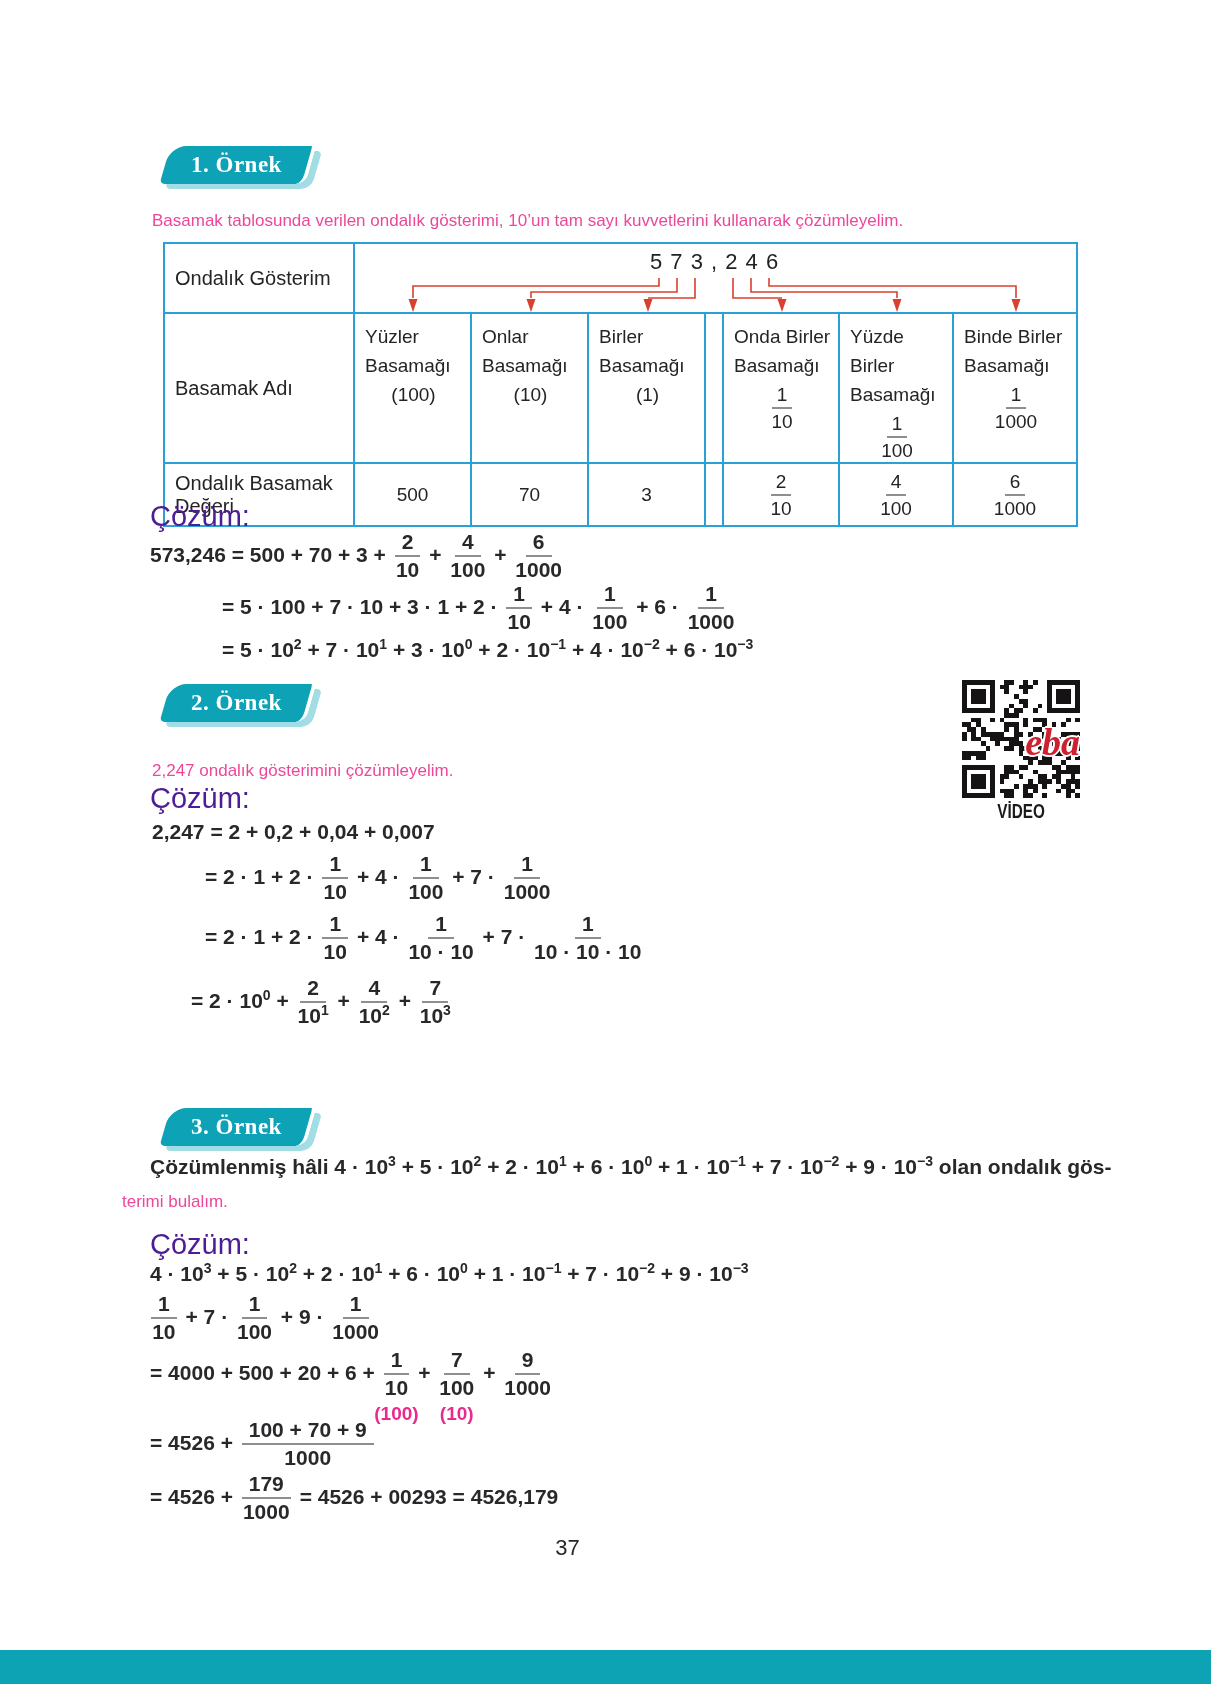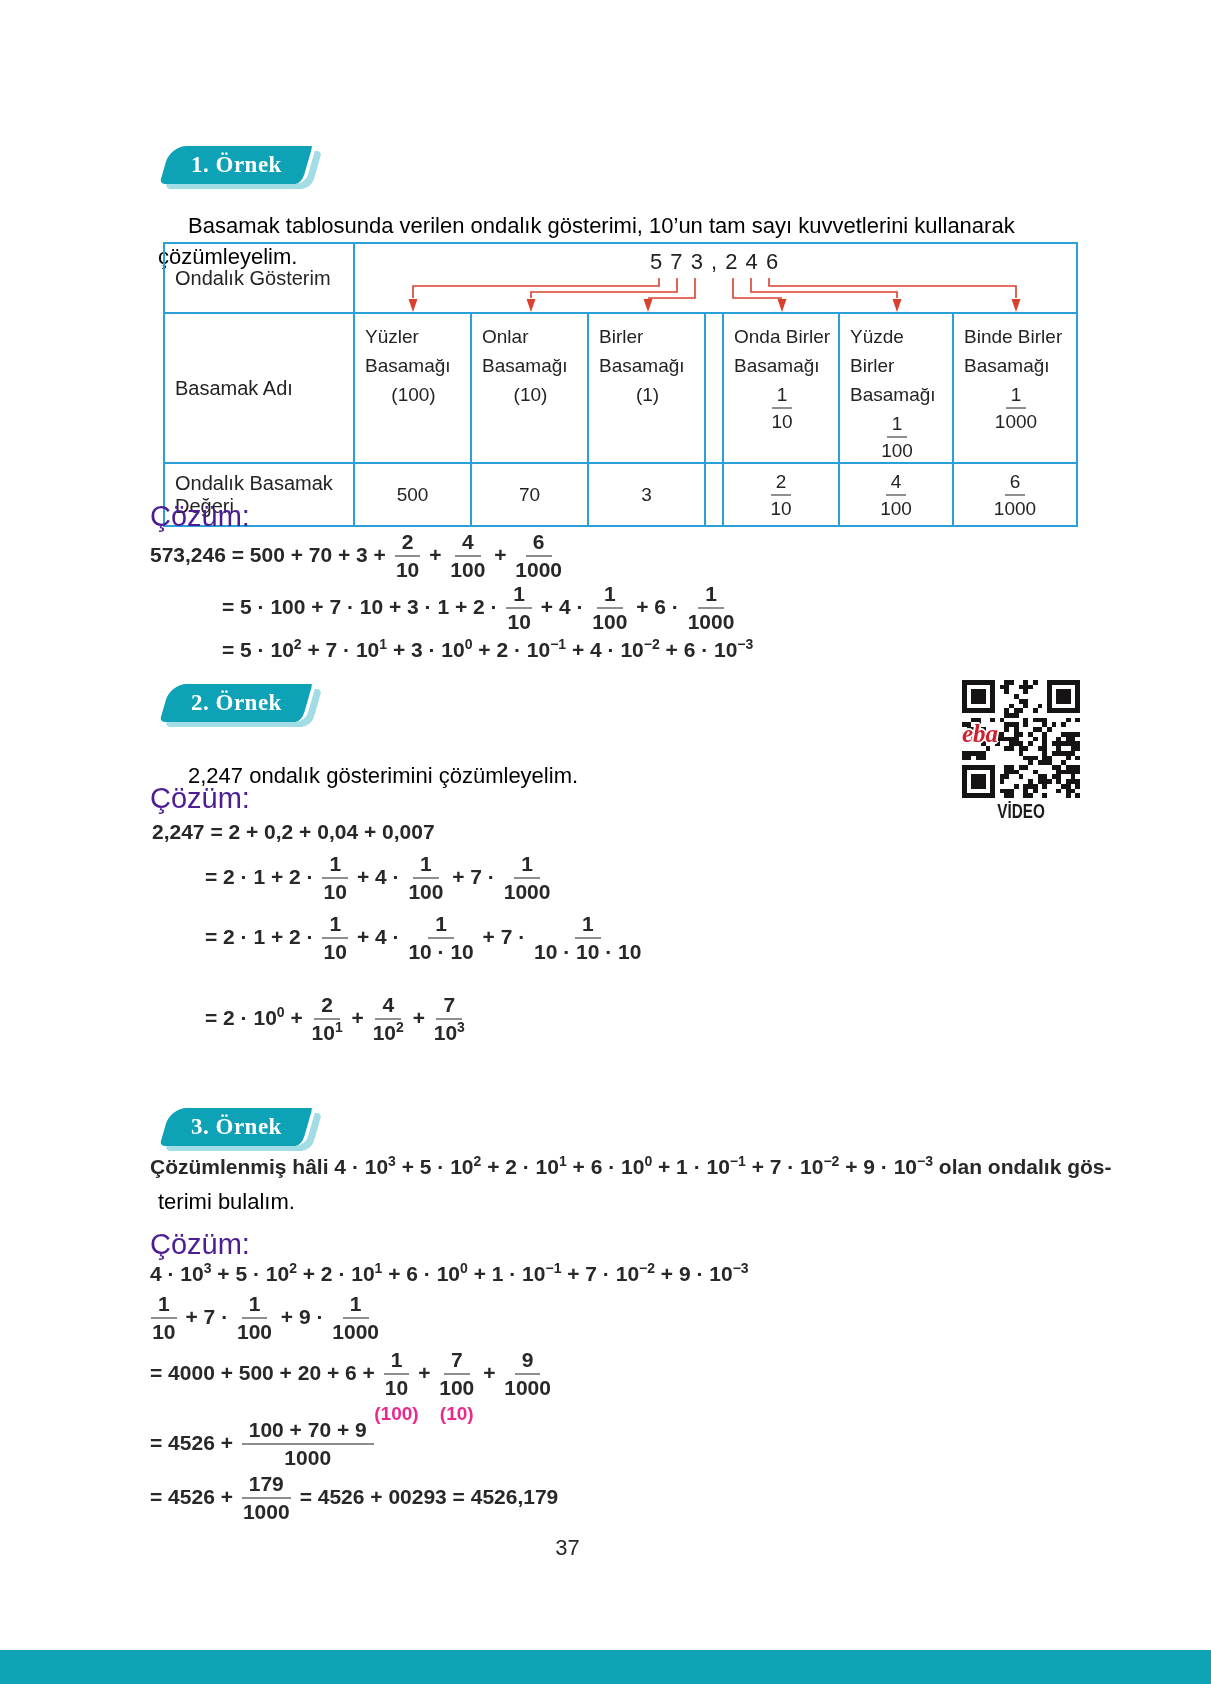--- a/index.html
+++ b/index.html
@@ -7,21 +7,21 @@
         font-family:"Liberation Sans",sans-serif;color:#29262a;}
 
   
   .badge{position:absolute;width:142px;height:38px;background:#0da2b6;
          transform:skewX(-16deg);border-radius:16px 5px 10px 5px;
          border-right:4px solid #fff;box-shadow:7px 5px 0 #a2dce4;
          display:flex;align-items:center;justify-content:center;}
   .badge span{transform:skewX(16deg);color:#fff;font-family:"Liberation Serif",serif;
          font-weight:bold;font-size:23px;letter-spacing:.5px;}
 
-  .para{position:absolute;font-size:22px;line-height:31px;color:#000000;margin-left:36px;}
+  .para{position:absolute;font-size:17px;line-height:31px;color:#ec4899;}
   .cozum{position:absolute;font-size:29px;font-weight:normal;color:#4c1d95;}
 
   
   .eq{position:absolute;font-size:21px;color:#2a272b;white-space:nowrap;font-weight:bold;}
   .eq .t{white-space:pre;}
   .eq sup{font-size:14px;line-height:0;vertical-align:super;}
   .frac{display:inline-flex;flex-direction:column;align-items:center;
         vertical-align:middle;margin:0 3px;line-height:24px;position:relative;}
   .frac .num{padding:0 7px 1px;border-bottom:2px solid #8e8e8e;white-space:pre;}
   .frac .den{padding-top:1px;white-space:pre;}
@@ -37,23 +37,23 @@
   .arrows{position:absolute;left:0;top:0;}
   .namecell{vertical-align:top !important;padding:8px 0 0 10px !important;line-height:29px;}
   .cparen{display:block;text-align:center;padding-right:8px;}
   .vcell{text-align:center;}
   .tfrac{display:inline-flex;flex-direction:column;align-items:center;line-height:23px;}
   .tfrac .num{padding:0 5px 1px;border-bottom:2px solid #8e8e8e;}
   .tfrac .den{padding-top:1px;}
 
   
   .qr{position:absolute;left:962px;top:680px;width:118px;height:118px;}
-  .qr-logo{position:absolute;left:0;top:40px;width:118px;text-align:left;
+  .qr-logo{position:absolute;left:0;top:40px;width:118px;text-align:right;
         font-family:"Liberation Serif",serif;font-style:italic;font-weight:bold;
-        font-size:25px;color:#cf2030;
+        font-size:38px;color:#cf2030;
         text-shadow:-2px 0 0 #fff,2px 0 0 #fff,0 -2px 0 #fff,0 2px 0 #fff,
                     -1px -1px 0 #fff,1px 1px 0 #fff,-1px 1px 0 #fff,1px -1px 0 #fff;}
   .qr-caption{position:absolute;left:962px;top:801px;width:118px;text-align:center;
         font-size:17px;font-weight:bold;color:#1c1a1b;letter-spacing:0;
         transform:scale(.9,1.15);transform-origin:center top;}
 
   .pagenum{position:absolute;left:0;top:1535px;width:1135px;text-align:center;
         font-size:22px;color:#2a272b;}
   .footbar{position:absolute;left:0;bottom:0;width:100%;height:34px;background:#0ea2b5;}
 </style>
@@ -423,21 +423,21 @@
   <div class="eq" style="left:205px;top:912px;"><span class="t">= 2 · 1 + 2 · </span><span class="frac">
         <span class="num">1</span>
         <span class="den">10</span>
       </span><span class="t"> + 4 · </span><span class="frac">
         <span class="num">1</span>
         <span class="den">10 · 10</span>
       </span><span class="t"> + 7 · </span><span class="frac">
         <span class="num">1</span>
         <span class="den">10 · 10 · 10</span>
       </span></div>
-  <div class="eq" style="left:205px;top:976px;margin-top:17px;"><span class="t">= 2 · </span><span class="t">10<sup>0</sup></span><span class="t"> + </span><span class="frac">
+  <div class="eq" style="left:191px;top:976px;"><span class="t">= 2 · </span><span class="t">10<sup>0</sup></span><span class="t"> + </span><span class="frac">
         <span class="num">2</span>
         <span class="den">10<sup>1</sup></span>
       </span><span class="t"> + </span><span class="frac">
         <span class="num">4</span>
         <span class="den">10<sup>2</sup></span>
       </span><span class="t"> + </span><span class="frac">
         <span class="num">7</span>
         <span class="den">10<sup>3</sup></span>
       </span></div>
 

